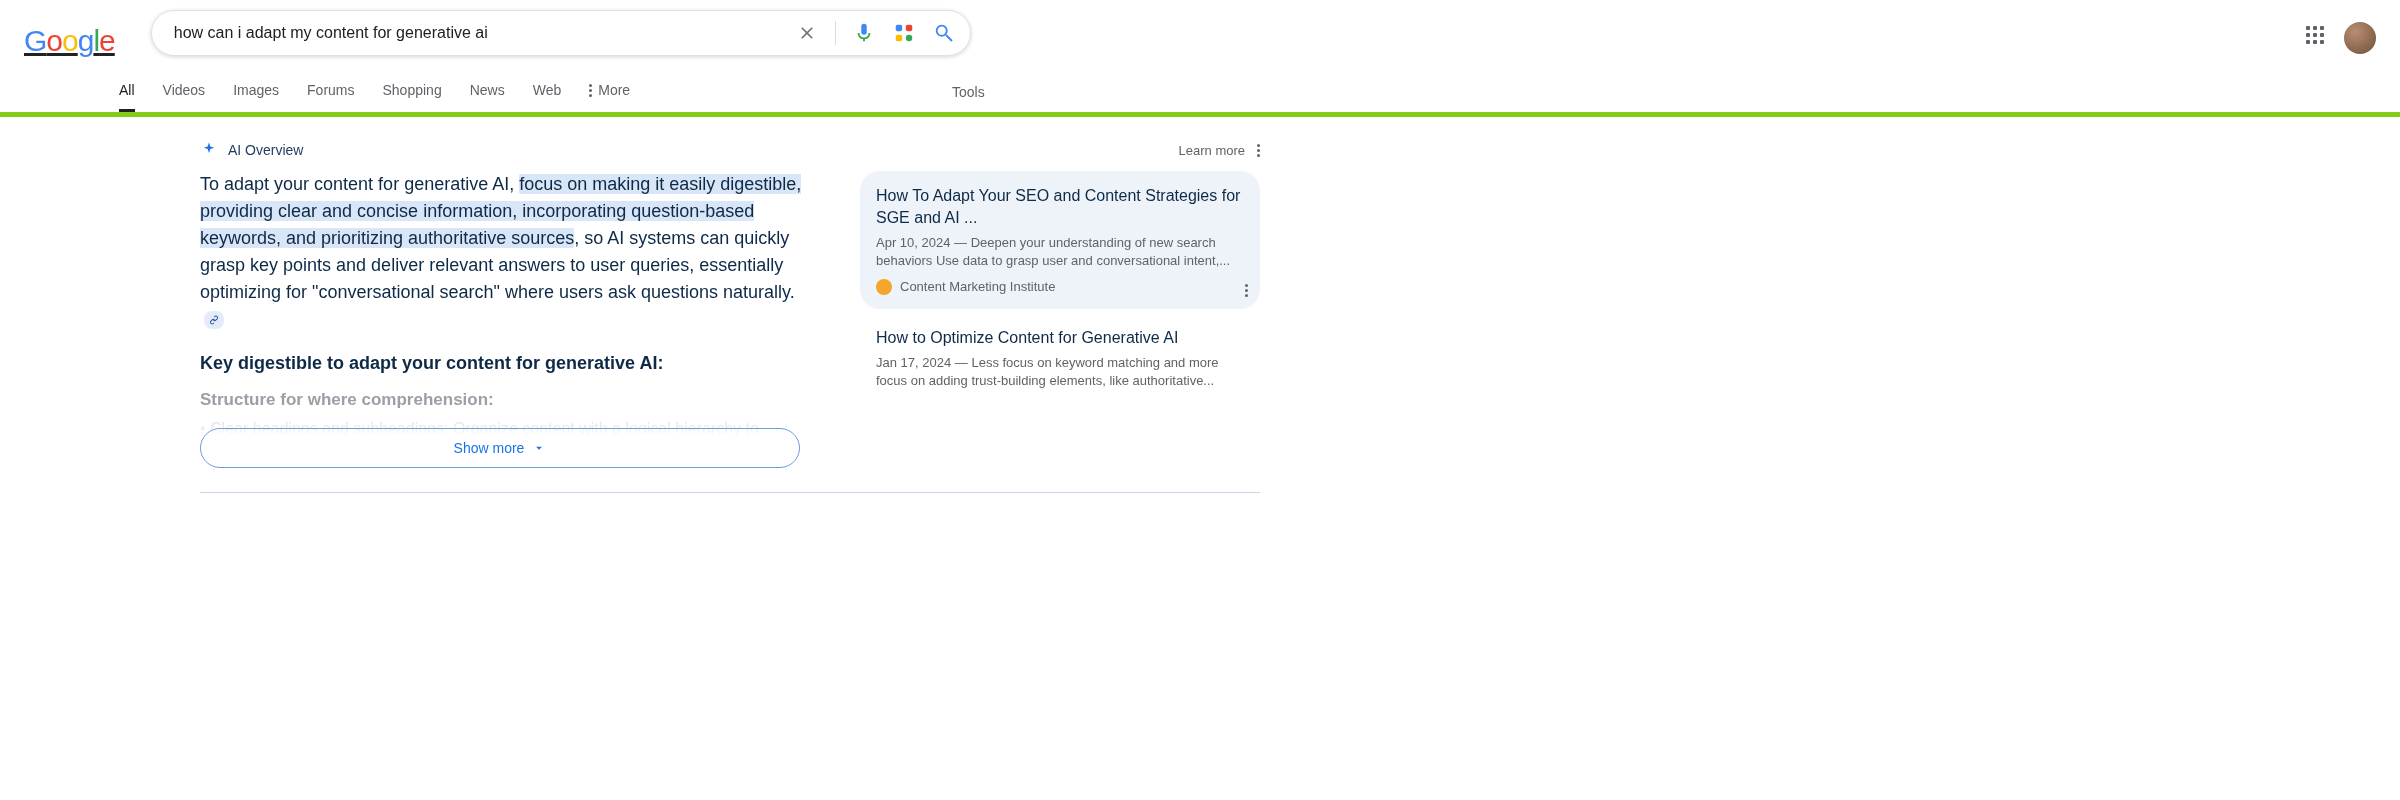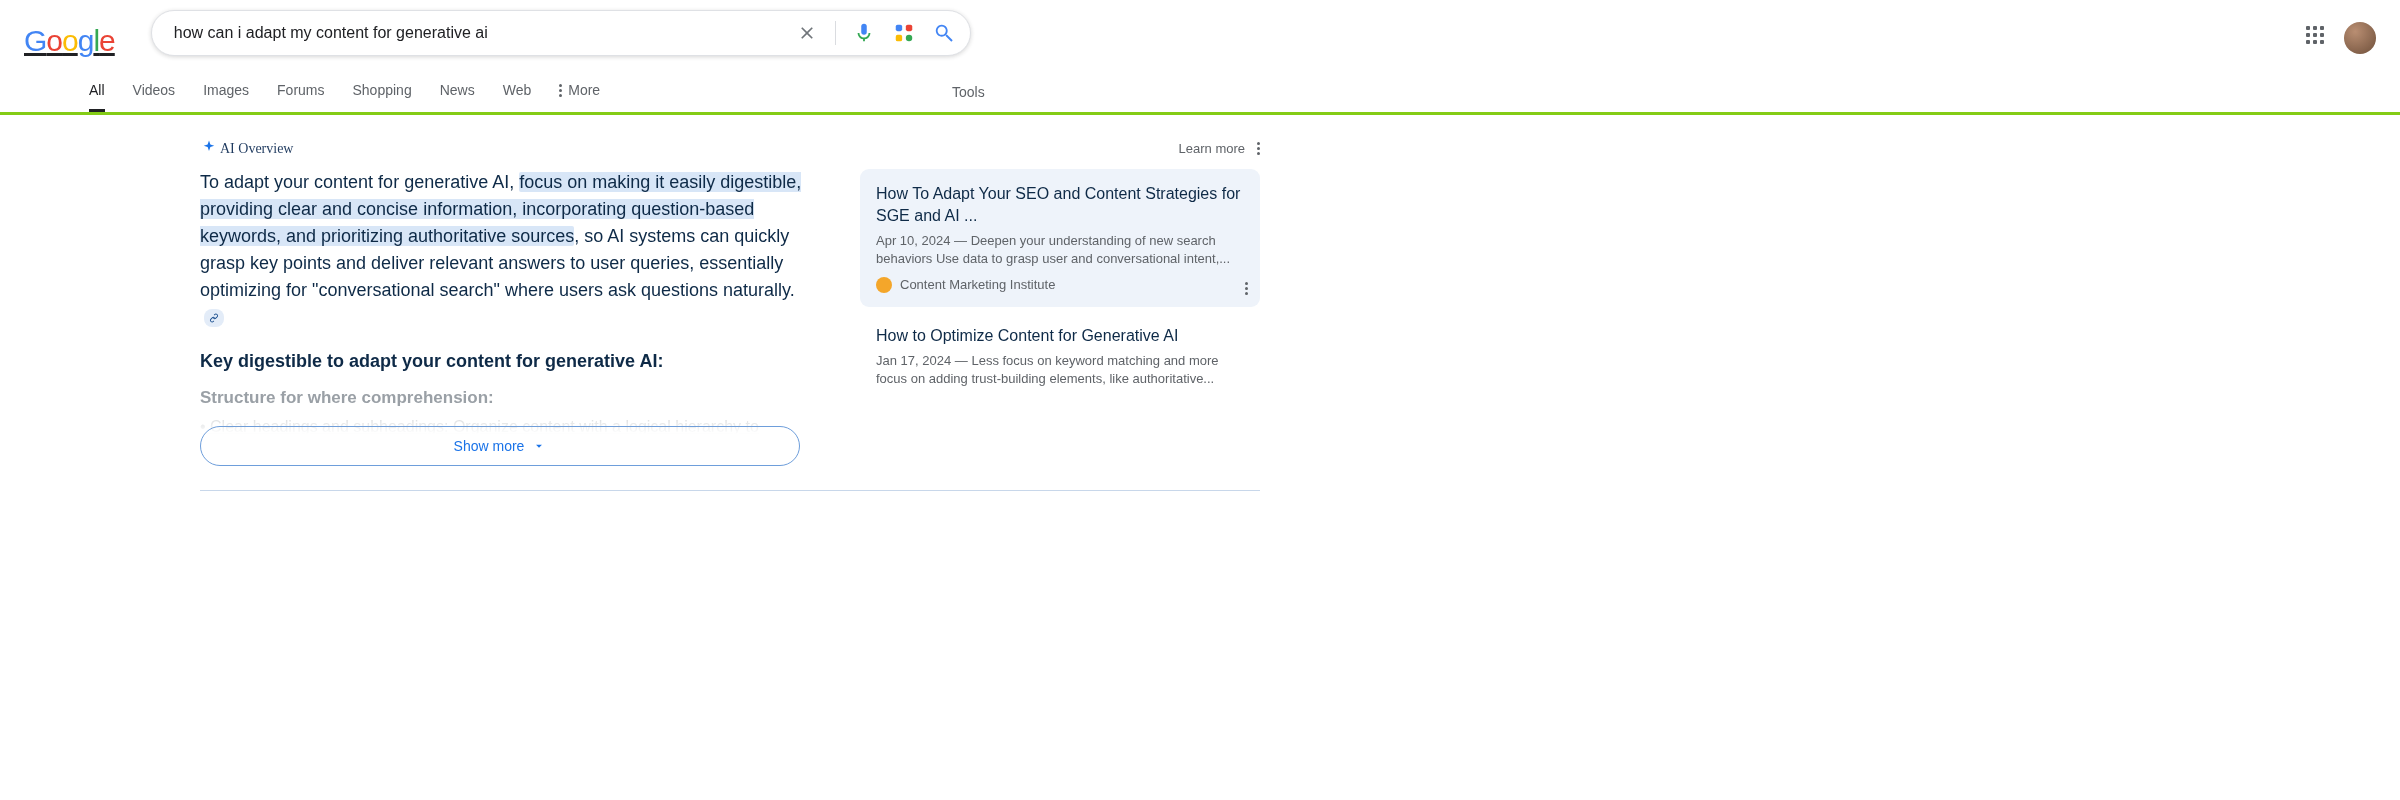--- a/index.html
+++ b/index.html
@@ -86,22 +86,22 @@
     grid-template-rows: repeat(3, 4px);
     gap: 3px;
     cursor: pointer;
   }
   .apps-icon span { background:#5f6368; width:4px; height:4px; border-radius:1px; }
 
   
   .tabs-row {
     display: flex;
     align-items: center;
-    padding: 0 24px 0 89px;
-    border-bottom: 3px solid #84cc16;
+    padding: 0 24px 0 119px;
+    border-bottom: 5px solid #84cc16;
     margin-top: 12px;
     position: relative;
   }
   .tabs {
     display: flex;
     gap: 28px;
     padding-bottom: 0;
   }
   .tab {
     color: #5f6368;
@@ -136,21 +136,21 @@
     margin-top: 24px;
     width: 1060px;
     position: relative;
   }
   .ai-head {
     display: flex;
     align-items: center;
     justify-content: space-between;
     margin-bottom: 12px;
   }
-  .ai-head-left { display:flex; align-items:flex-end; gap:2px;font-family:Liberation Serif, serif; }
+  .ai-head-left { display:flex; align-items:center; gap:10px; }
   .ai-label {
     font-size: 14px;
     color: #1f3a5f;
     font-weight: 500;
   }
   .sparkle {
     width: 18px; height: 18px;
   }
   .learn-more { color:#5f6368; font-size:13px; cursor:pointer; display:flex; align-items:center; gap:12px; }
 
@@ -210,21 +210,21 @@
     cursor: pointer;
   }
   .chev-down { width:14px; height:14px; }
 
   .cards {
     width: 400px;
     display:flex; flex-direction:column; gap:4px;
     position: relative;
   }
   .card {
-    border-radius: 9px;
+    border-radius: 20px;
     padding: 14px 16px;
     position: relative;
   }
   .card.bg { background:#eef3fa; }
   .card-title { font-size:16px; color:#0e2a47; line-height:1.35; cursor:pointer; }
   .card-meta { font-size:13px; color:#5f6368; margin-top:6px; line-height:1.4; }
   .card-src { font-size:13px; color:#5f6368; margin-top:8px; display:flex; align-items:center; gap:8px; }
   .src-icon { width:16px; height:16px; border-radius:50%; background:#f4a62a; display:inline-block; }
   .card-dots { position:absolute; right:12px; bottom:12px; cursor:pointer; }
   .cards-fade {

